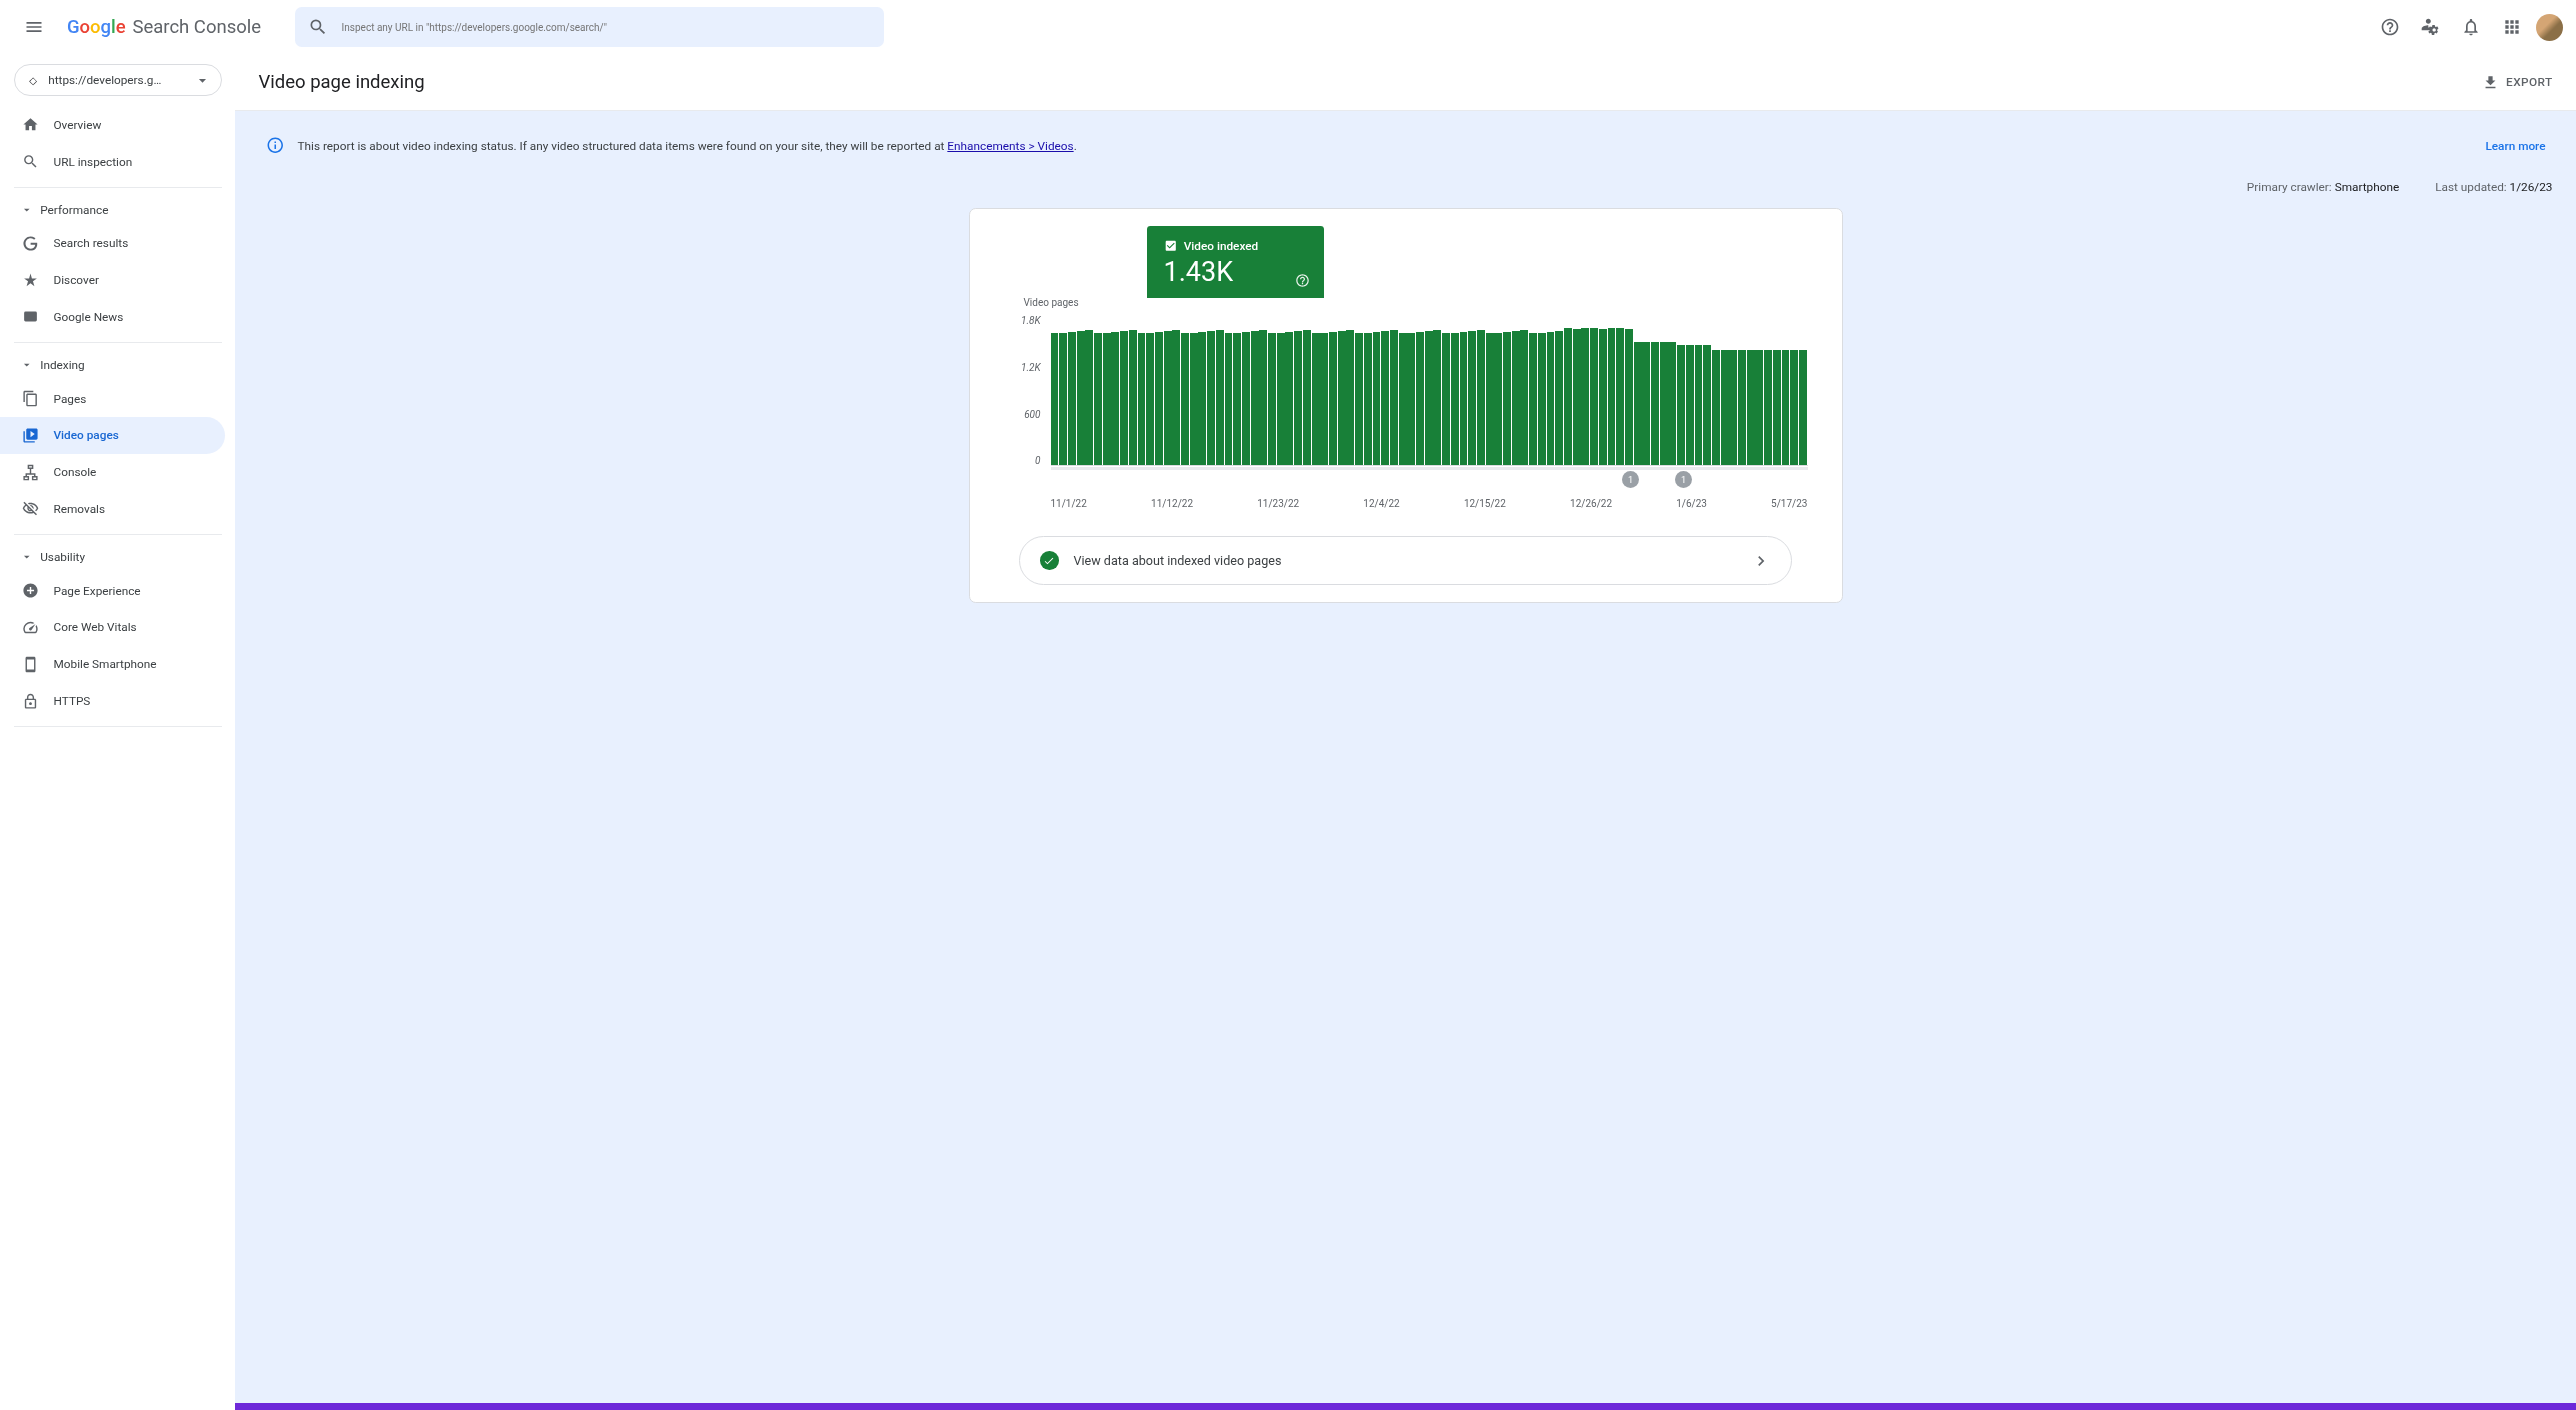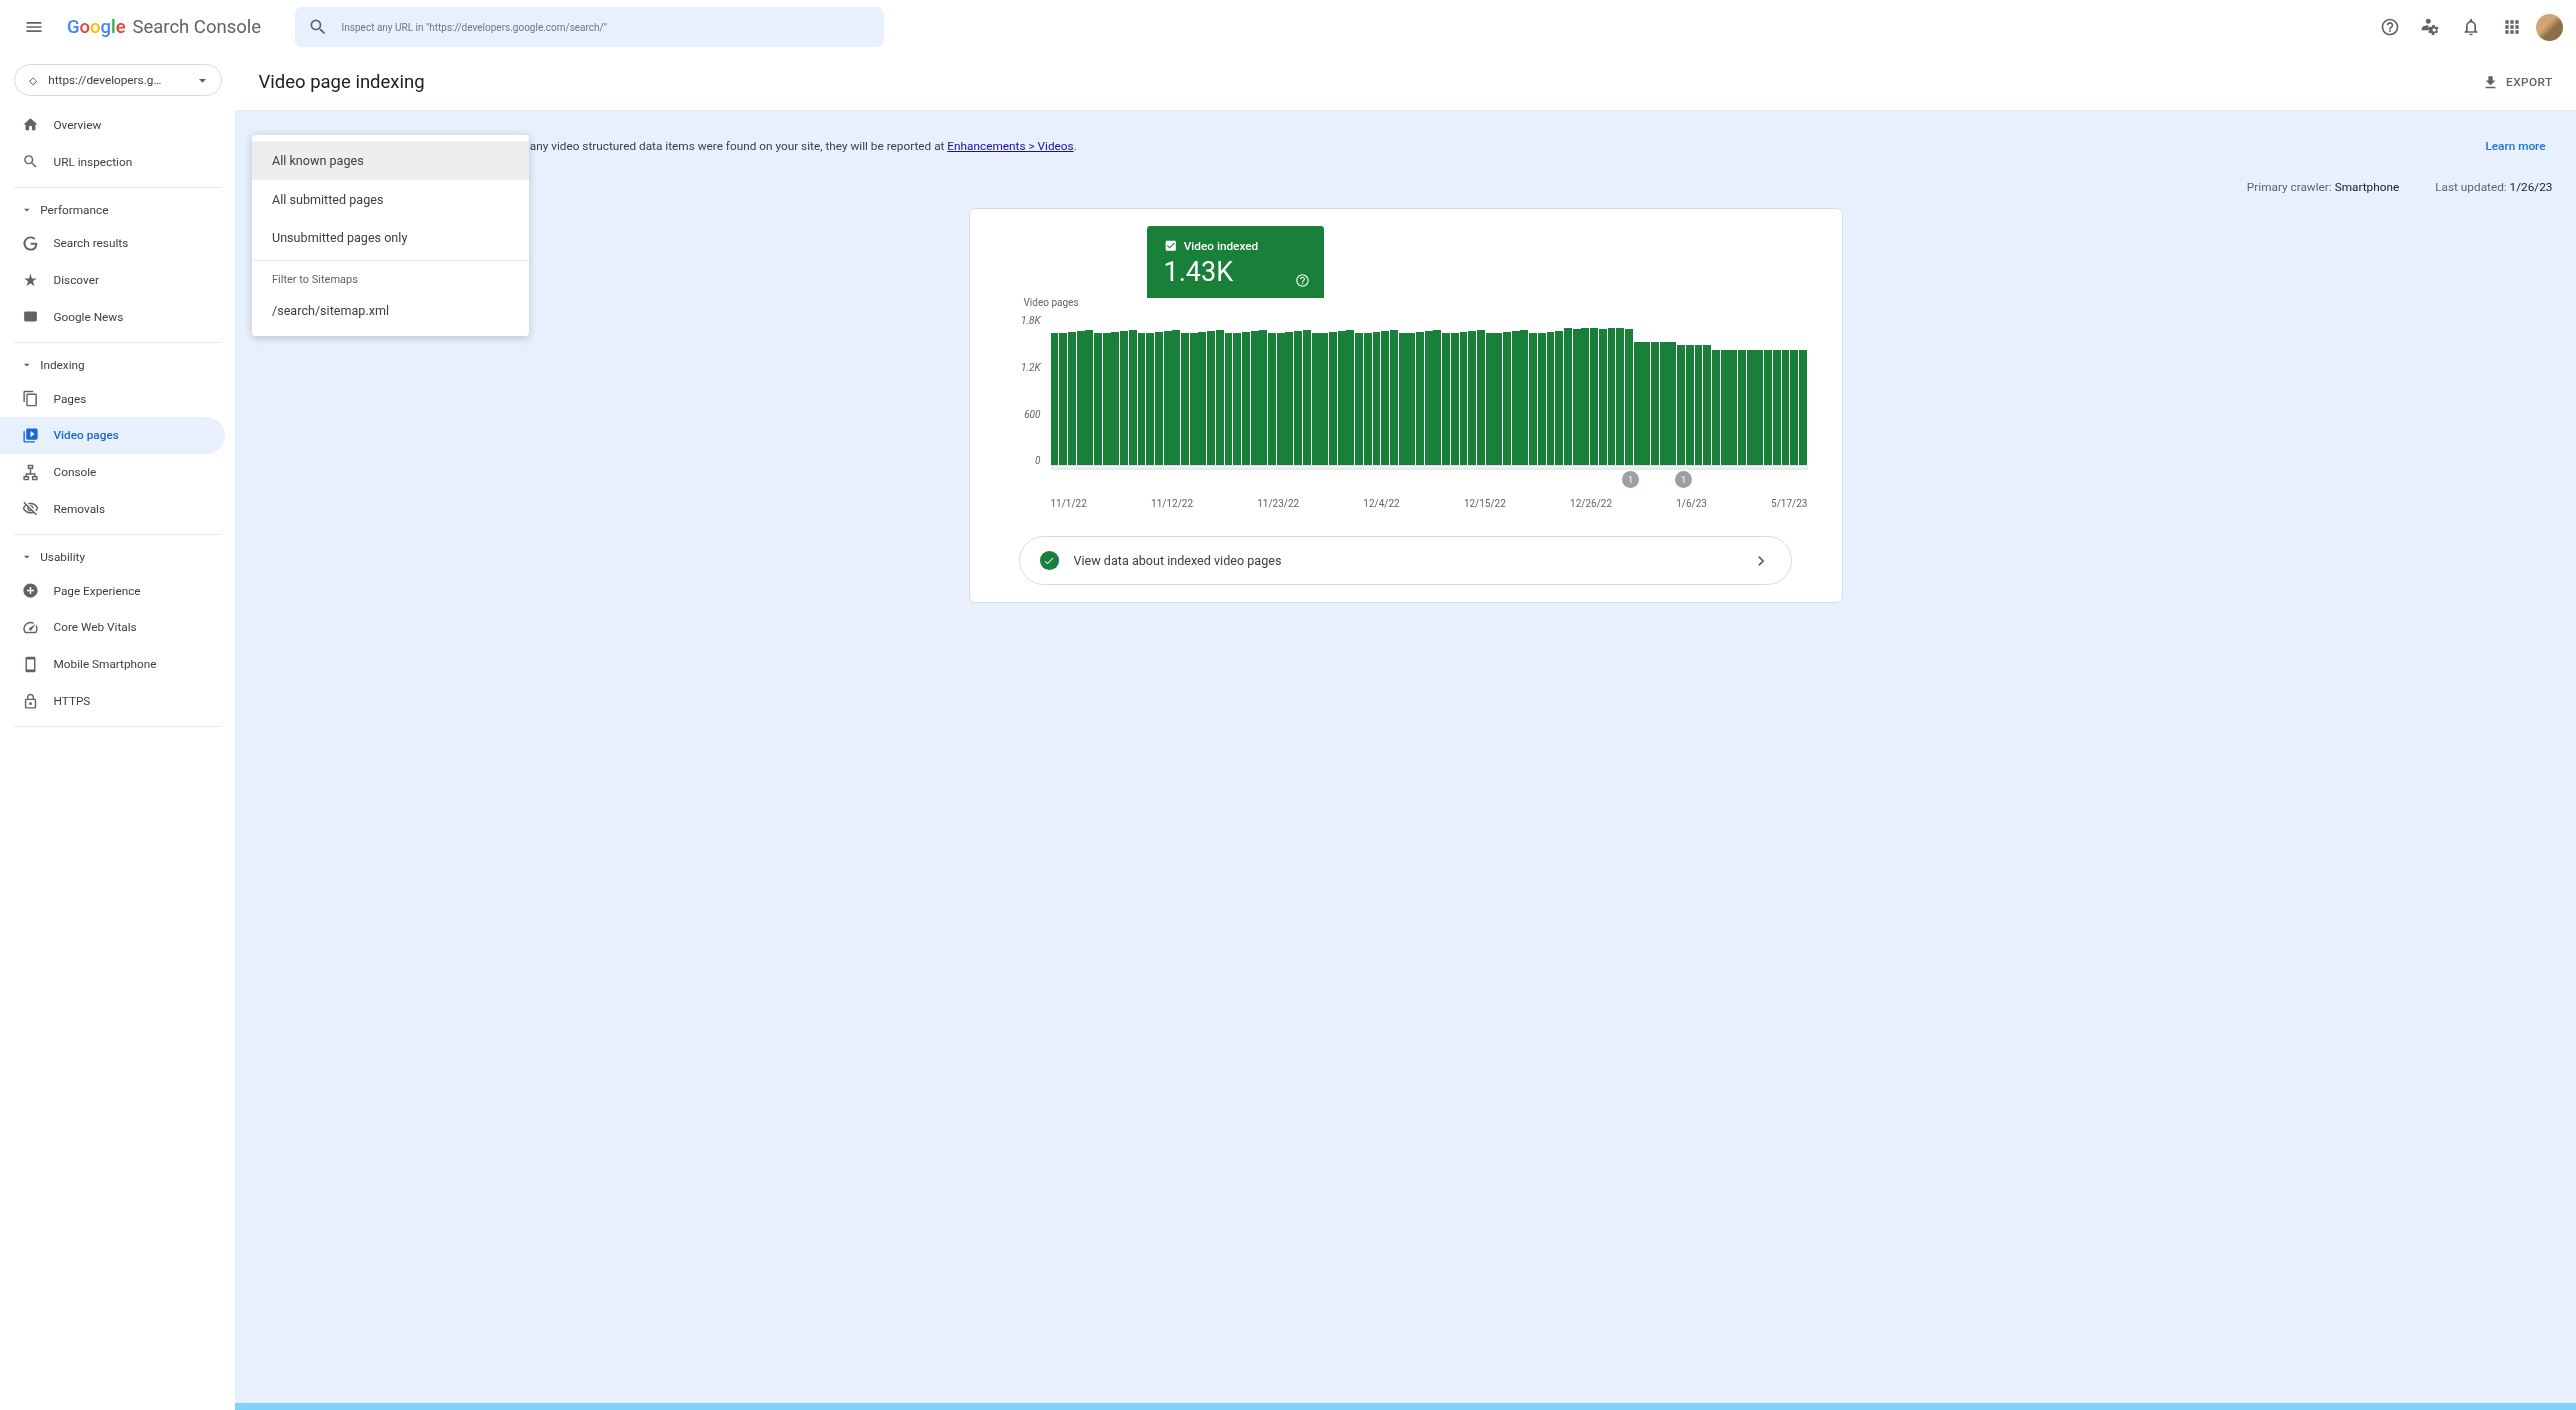--- a/index.html
+++ b/index.html
@@ -19,21 +19,21 @@
 .property-select { margin: 0 13.5px 10px; padding: 6.7px 10px; border: 0.8px solid #dadce0; border-radius: 20px; display: flex; align-items: center; gap: 6.7px; cursor: pointer; }
 .property-select .prop-icon { width: 17px; height: 17px; display: flex; align-items: center; justify-content: center; font-size: 10px; }
 .property-select .prop-text { flex: 1; white-space: nowrap; overflow: hidden; text-overflow: ellipsis; font-size: 11.8px; color: #3c4043; }
 .nav-item { display: flex; align-items: center; gap: 13.5px; padding: 8.4px 20px; cursor: pointer; border-radius: 0 20px 20px 0; margin-right: 10px; font-size: 11.8px; color: #3c4043; }
 .nav-item.selected { background: #e8f0fe; color: #1967d2; font-weight: 500; }
 .nav-item .ni-icon { width: 20px; height: 20px; display: flex; align-items: center; justify-content: center; color: #5f6368; }
 .nav-item.selected .ni-icon { color: #1967d2; }
 .nav-sep { height: 0.8px; background: #e8eaed; margin: 6.7px 13.5px; }
 .nav-section { display: flex; align-items: center; gap: 6.7px; padding: 8.4px 20px; font-size: 11.8px; color: #3c4043; cursor: pointer; }
 .nav-section .arrow { width: 13.5px; }
-.main { flex: 1; background: #7dd3fc; min-height: calc(100vh - 54px); padding: 0; }
+.main { flex: 1; background: #6d28d9; min-height: calc(100vh - 54px); padding: 0; }
 .main-header { display: flex; align-items: center; justify-content: space-between; padding: 17px 23.5px; border-bottom: 0.8px solid #e8eaed; background: #fff; }
 .main-title { font-size: 18.5px; font-weight: 400; color: #202124; }
 .export-btn { display: flex; align-items: center; gap: 6.7px; font-size: 11.8px; font-weight: 500; color: #5f6368; cursor: pointer; letter-spacing: 0.4px; }
 .main-content { padding: 13.5px; background: #e8f0fe; min-height: calc(100vh - 118px); position: relative; }
 .info-banner { background: #e8f0fe; border-radius: 6.7px; padding: 11.8px 17px; display: flex; align-items: center; gap: 13.5px; justify-content: space-between; }
 .info-left { display: flex; align-items: center; gap: 13.5px; flex: 1; }
 .info-text { font-size: 11.8px; color: #3c4043; }
 .info-text a { color: #1a0dab; text-decoration: underline; }
 .learn-more { color: #1a73e8; font-weight: 500; cursor: pointer; white-space: nowrap; }
 .meta-row { display: flex; justify-content: flex-end; gap: 36px; padding: 13.5px 10px; font-size: 11.8px; color: #5f6368; }
@@ -269,28 +269,20 @@
           </span>
         </div>
         <span class="learn-more">Learn more</span>
       </div>
 
       <div class="meta-row">
         <span><span>Primary crawler:</span> <span class="val">Smartphone</span></span>
         <span><span>Last updated:</span> <span class="val">1/26/23</span></span>
       </div>
 
-      <div class="dropdown">
-        <div class="dd-item selected">All known pages</div>
-        <div class="dd-item">All submitted pages</div>
-        <div class="dd-item">Unsubmitted pages only</div>
-        <div class="dd-sep"></div>
-        <div class="dd-header">Filter to Sitemaps</div>
-        <div class="dd-item">/search/sitemap.xml</div>
-      </div>
 
       <div class="card">
         <div class="metric-tile">
           <div class="mt-label">
             <svg width="13.5" height="13.5" viewBox="0 0 24 24" fill="#fff">
                 <path d="M19 3H5c-1.1 0-2 .9-2 2v14c0 1.1.9 2 2 2h14c1.1 0 2-.9 2-2V5c0-1.1-.9-2-2-2zm-9 14l-5-5 1.41-1.41L10 14.17l7.59-7.59L19 8l-9 9z"></path>
               </svg>
             <span>Video indexed</span>
           </div>
           <div class="mt-value">1.43K</div>

